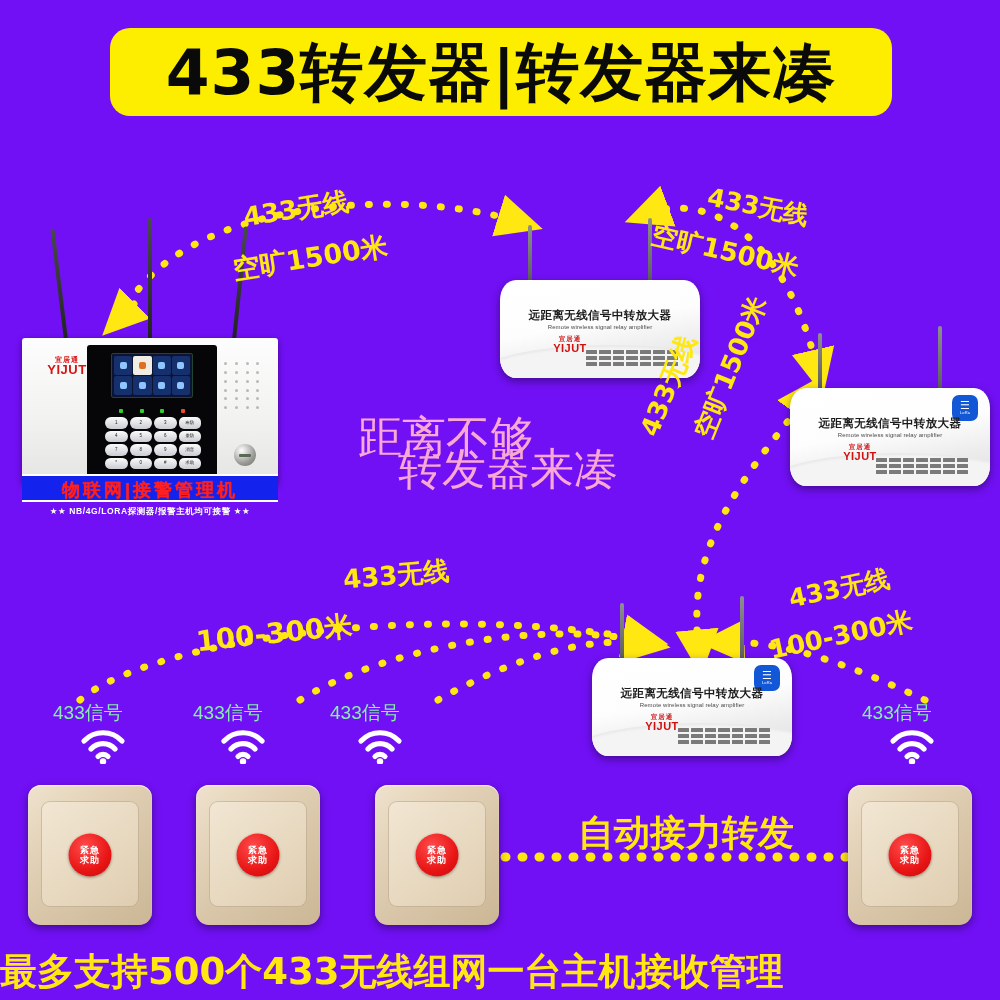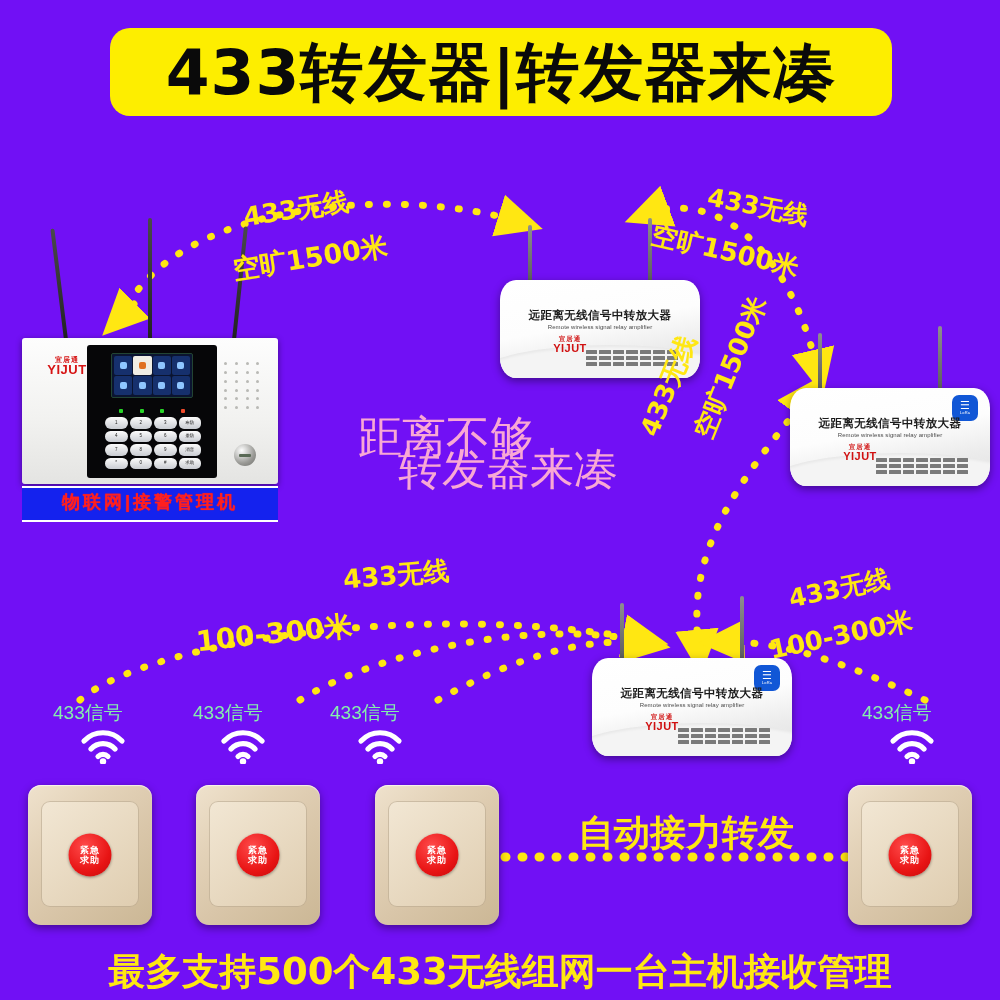--- a/index.html
+++ b/index.html
@@ -70,21 +70,21 @@
     position:absolute;right:22px;bottom:18px;width:22px;height:22px;border-radius:50%;
     background:radial-gradient(circle at 35% 30%,#fff,#9a9a96 60%,#6d6d69);
     display:flex;align-items:center;justify-content:center;
   }
   .host-lock i{width:12px;height:3px;background:#5a6a56;border-radius:1px;display:block;}
   .host-logo{position:absolute;left:22px;top:18px;width:46px;text-align:center;}
   .host-logo .cn{font-size:7px;color:#d61414;font-weight:bold;letter-spacing:1px;line-height:1;}
   .host-logo .en{font-size:13px;color:#d61414;font-weight:bold;letter-spacing:.5px;line-height:1.1;}
 
   .host-banner{
-    position:absolute;left:0;top:148px;width:256px;height:36px;
+    position:absolute;left:0;top:136px;width:256px;height:28px;
     background:#1422ee;border-top:2px solid #fff;border-bottom:2px solid #fff;
     box-sizing:border-box;
   }
   .host-banner .l1{
     text-align:center;color:#ff1f1f;font-weight:bold;font-size:18px;
     letter-spacing:3px;line-height:1;padding-top:5px;
     text-shadow:0 0 1px #ff1f1f;
   }
   .host-banner .l2{
     text-align:center;color:#ffffff;font-weight:bold;font-size:8.5px;
@@ -169,21 +169,21 @@
     line-height:1;font-family:"DejaVu Sans","Liberation Sans",sans-serif;
   }
   .center-slogan{
     position:absolute;color:#f9a8d4;font-weight:normal;line-height:1.15;
     font-size:44px;white-space:nowrap;
     font-family:"DejaVu Sans","Liberation Sans",sans-serif;
   }
 
   
   #bottom-banner{
-    left:0;bottom:10px;width:1000px;text-align:center;
+    left:0;bottom:10px;width:1000px;text-align:left;
     color:#ffe712;font-weight:bold;font-size:37px;letter-spacing:0px;
     line-height:1;white-space:nowrap;
     font-family:"DejaVu Sans","Liberation Sans",sans-serif;
   }
 
   svg.ov{position:absolute;left:0;top:0;width:1000px;height:1000px;pointer-events:none;}
 </style>
 </head>
 <body>
 
@@ -311,20 +311,21 @@
           <i></i>
           <i></i>
       </div>
       <div class="host-lock">
           <i></i>
         </div>
     </div>
 
     <div class="host-banner">
       <div class="l1">物联网|接警管理机</div>
+      <div class="l2">★★  NB/4G/LORA探测器/报警主机均可接警  ★★</div>
     </div>
   </div>
 
   <div class="rep abs" style="left:500px;top:280px;width:200px;height:98px;">
     <div class="ant" style="left:28px;top:-55px;height:58px;"></div>
     <div class="ant" style="left:148px;top:-62px;height:65px;"></div>
     <div class="box">
       <div class="wave"></div>
       <div class="cn">远距离无线信号中转放大器</div>
       <div class="en">Remote wireless signal relay amplifier</div>

